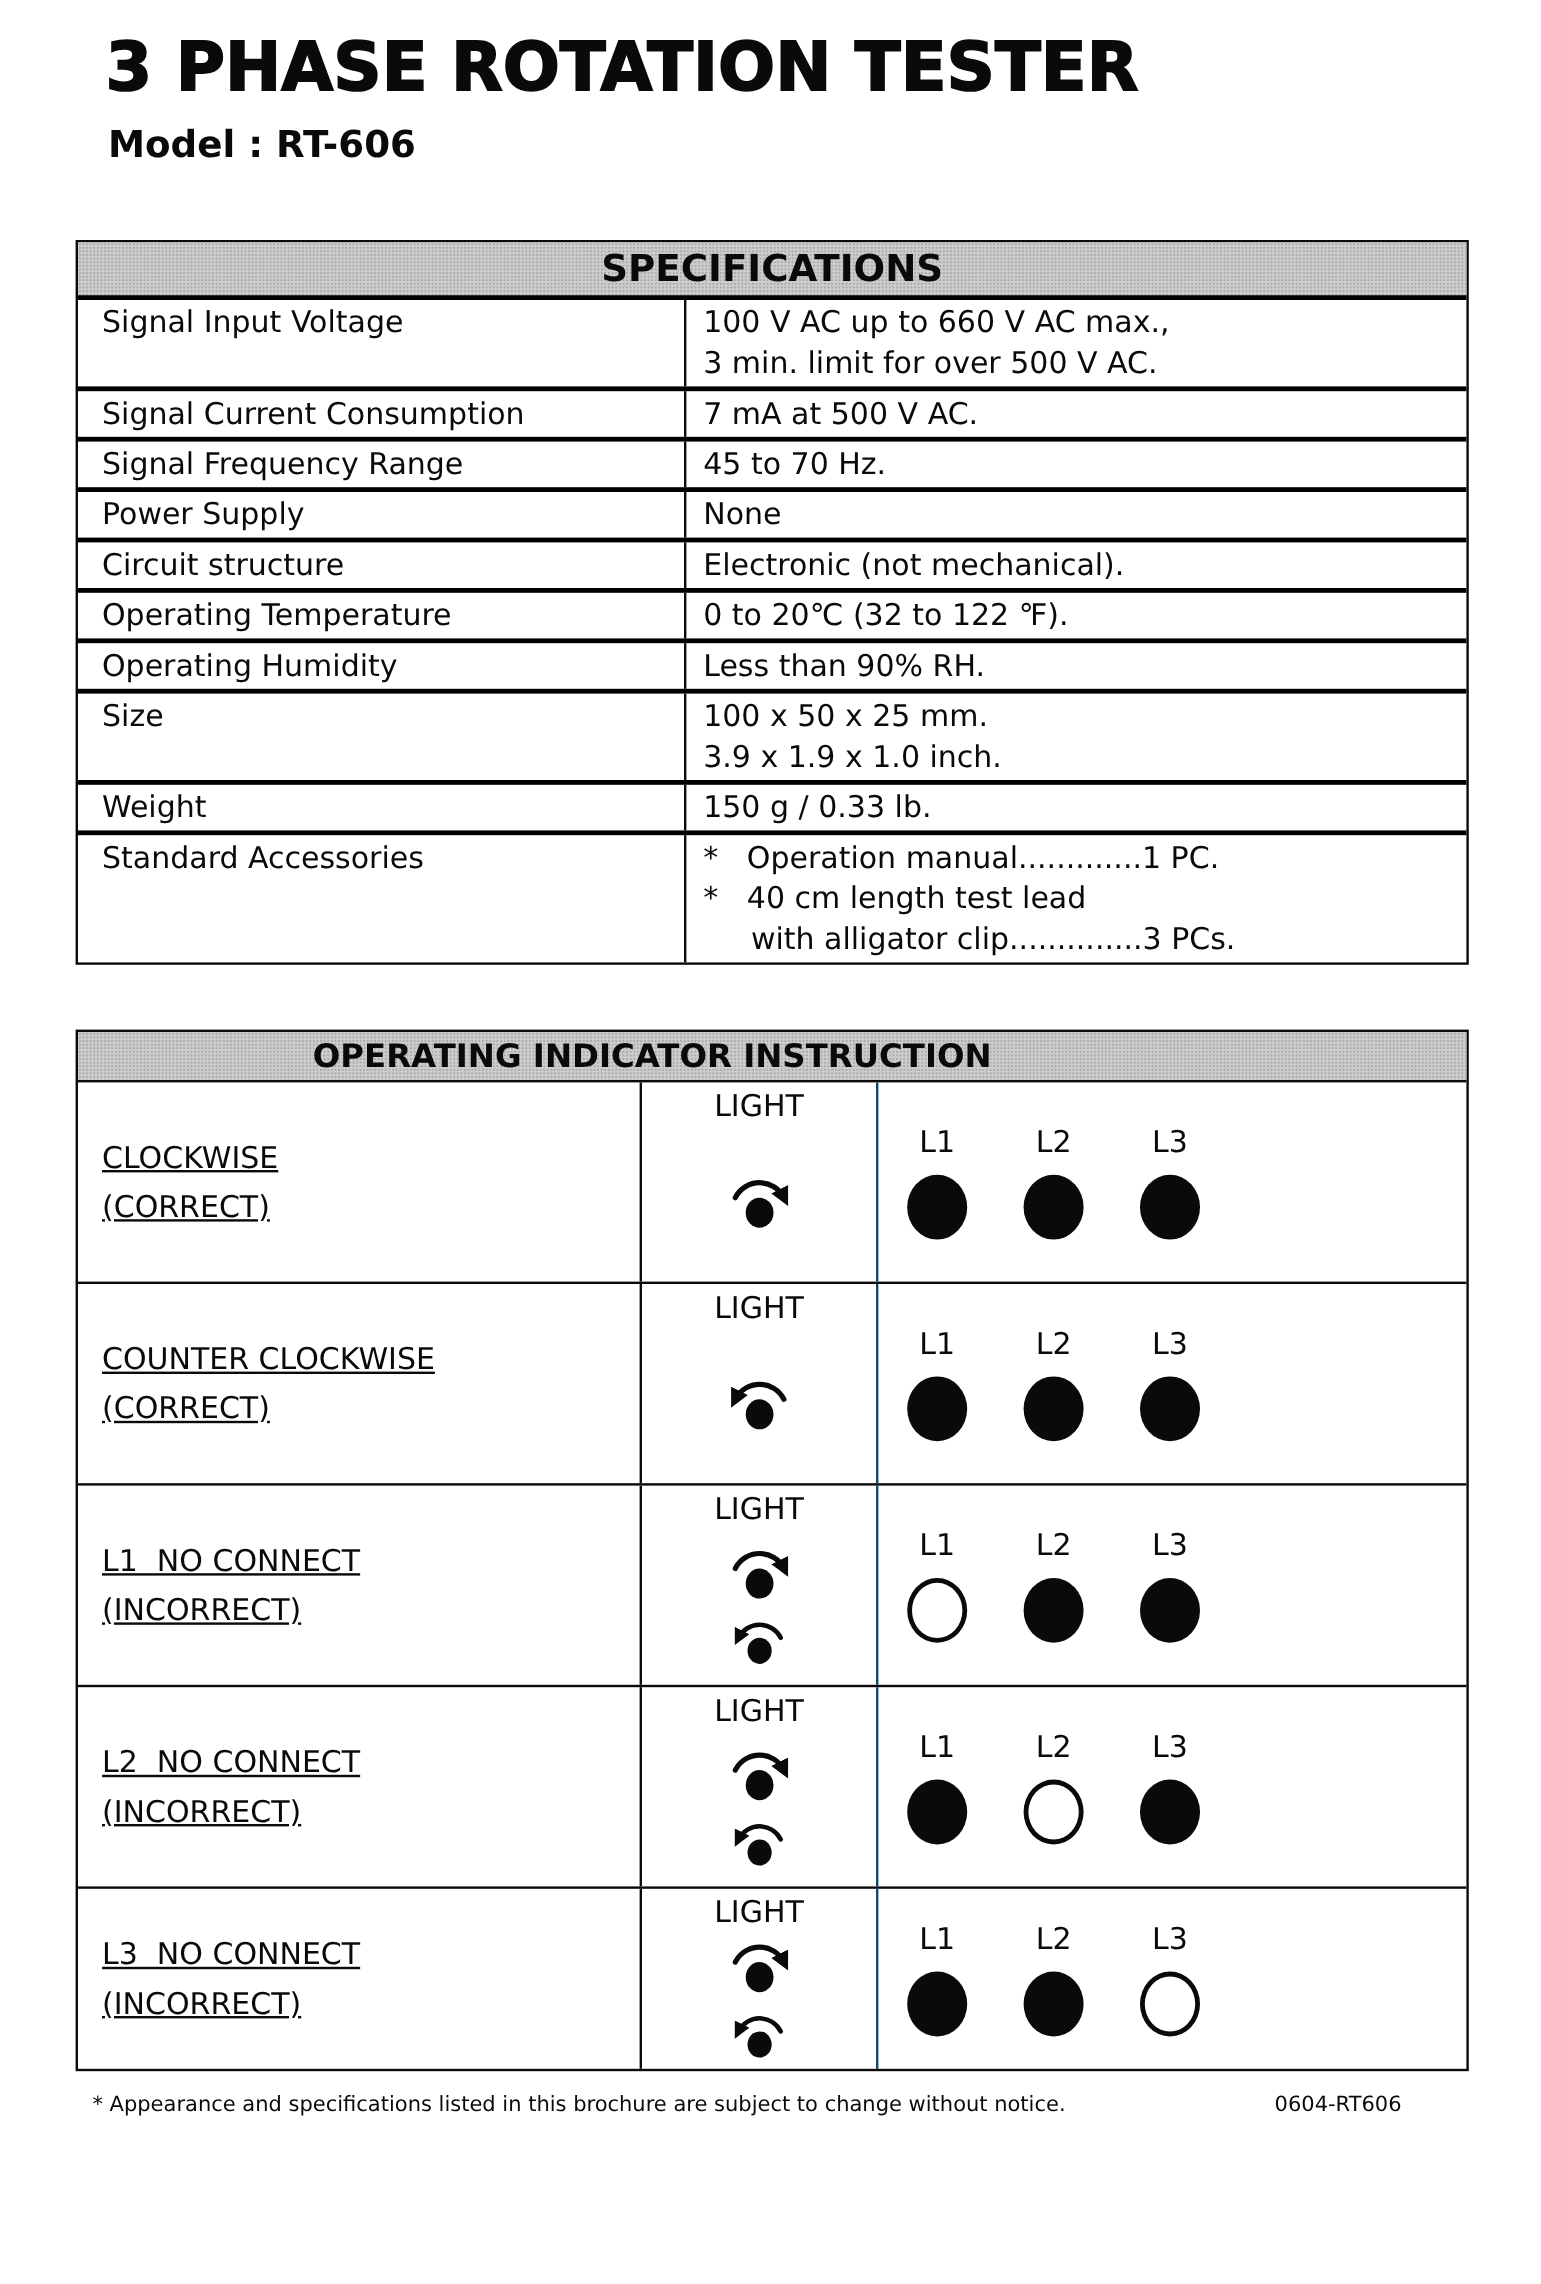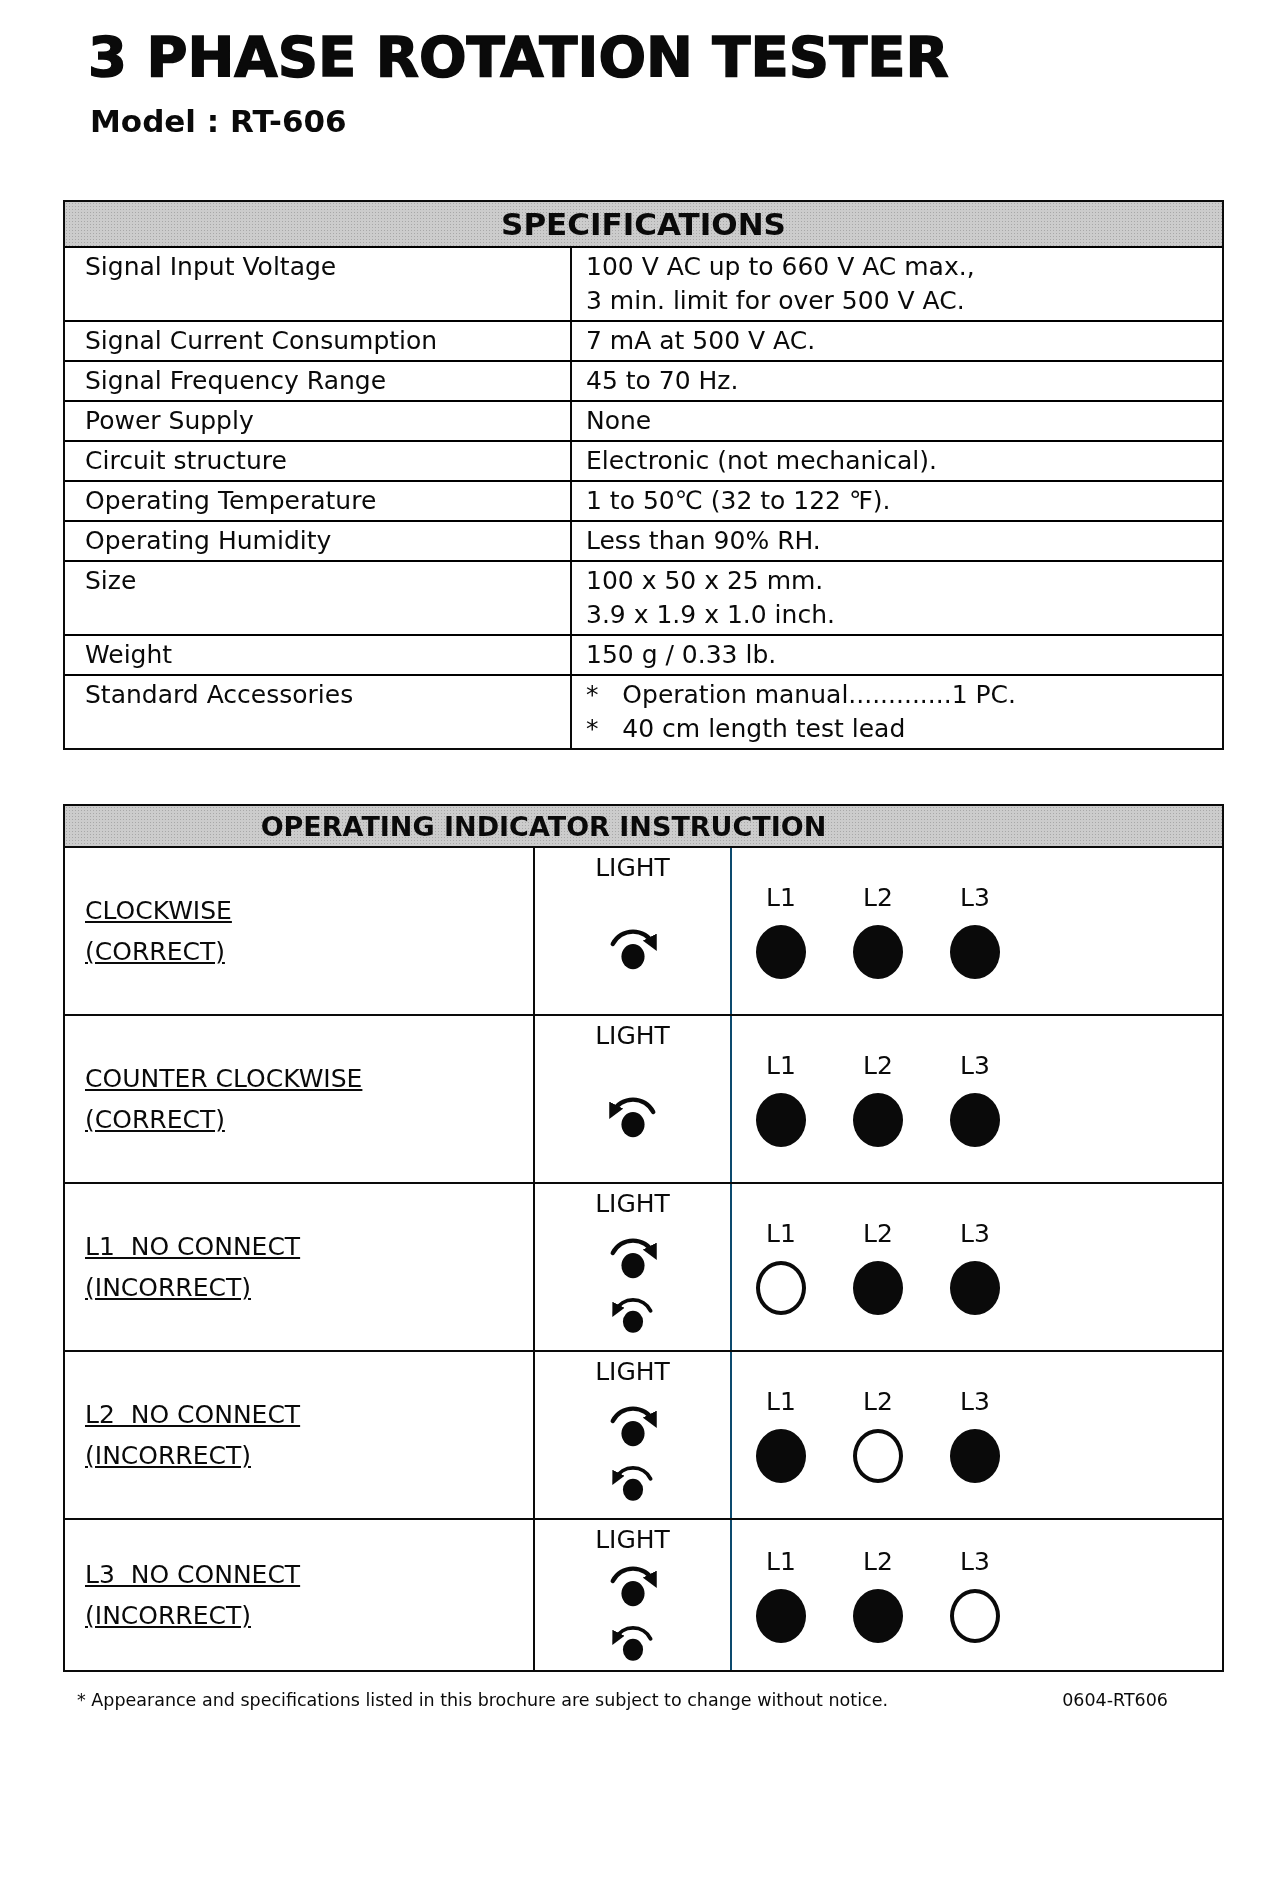--- a/index.html
+++ b/index.html
@@ -34,21 +34,21 @@
     height:44px;
     display:flex;align-items:center;justify-content:center;
     font-size:31px;font-weight:bold;
     background-color:#cccccc;
     background-image:radial-gradient(circle,#a8a8a8 0.8px,rgba(0,0,0,0) 0.9px);
     background-size:3px 3px;
     white-space:pre;
   }
   
   .spec-table{margin-top:60px;}
-  .spec-row{display:flex;border-top:2px solid #000000;}
+  .spec-row{display:flex;border-top:4px solid #000000;}
   .spec-label{
     width:505px;flex:0 0 505px;
     padding:2px 6px 2px 20px;box-sizing:border-box;
     font-size:25px;line-height:34px;white-space:pre;
   }
   .spec-value{
     flex:1;border-left:2px solid #0a0a0a;
     padding:2px 4px 2px 14px;
     font-size:25px;line-height:34px;
   }
@@ -167,21 +167,21 @@
     <div class="spec-row">
       <div class="spec-label">Circuit structure</div>
       <div class="spec-value">
         <div class="spec-line">Electronic (not mechanical).</div>
       </div>
     </div>
 
     <div class="spec-row">
       <div class="spec-label">Operating Temperature</div>
       <div class="spec-value">
-        <div class="spec-line">1 to 50℃ (32 to 122 ℉).</div>
+        <div class="spec-line">0 to 20℃ (32 to 122 ℉).</div>
       </div>
     </div>
 
     <div class="spec-row">
       <div class="spec-label">Operating Humidity</div>
       <div class="spec-value">
         <div class="spec-line">Less than 90% RH.</div>
       </div>
     </div>
 
@@ -198,20 +198,21 @@
       <div class="spec-value">
         <div class="spec-line">150 g / 0.33 lb.</div>
       </div>
     </div>
 
     <div class="spec-row">
       <div class="spec-label">Standard Accessories</div>
       <div class="spec-value">
         <div class="spec-line">*   Operation manual.............1 PC.</div>
         <div class="spec-line">*   40 cm length test lead</div>
+        <div class="spec-line">     with alligator clip..............3 PCs.</div>
       </div>
     </div>
   </div>
 
   <div class="doc-table ind-table">
     <div class="bar-header ind-header">OPERATING INDICATOR INSTRUCTION</div>
 
     <div class="ind-row h166">
       <div class="ind-col1">
         <div class="ind-name-line">CLOCKWISE</div>

